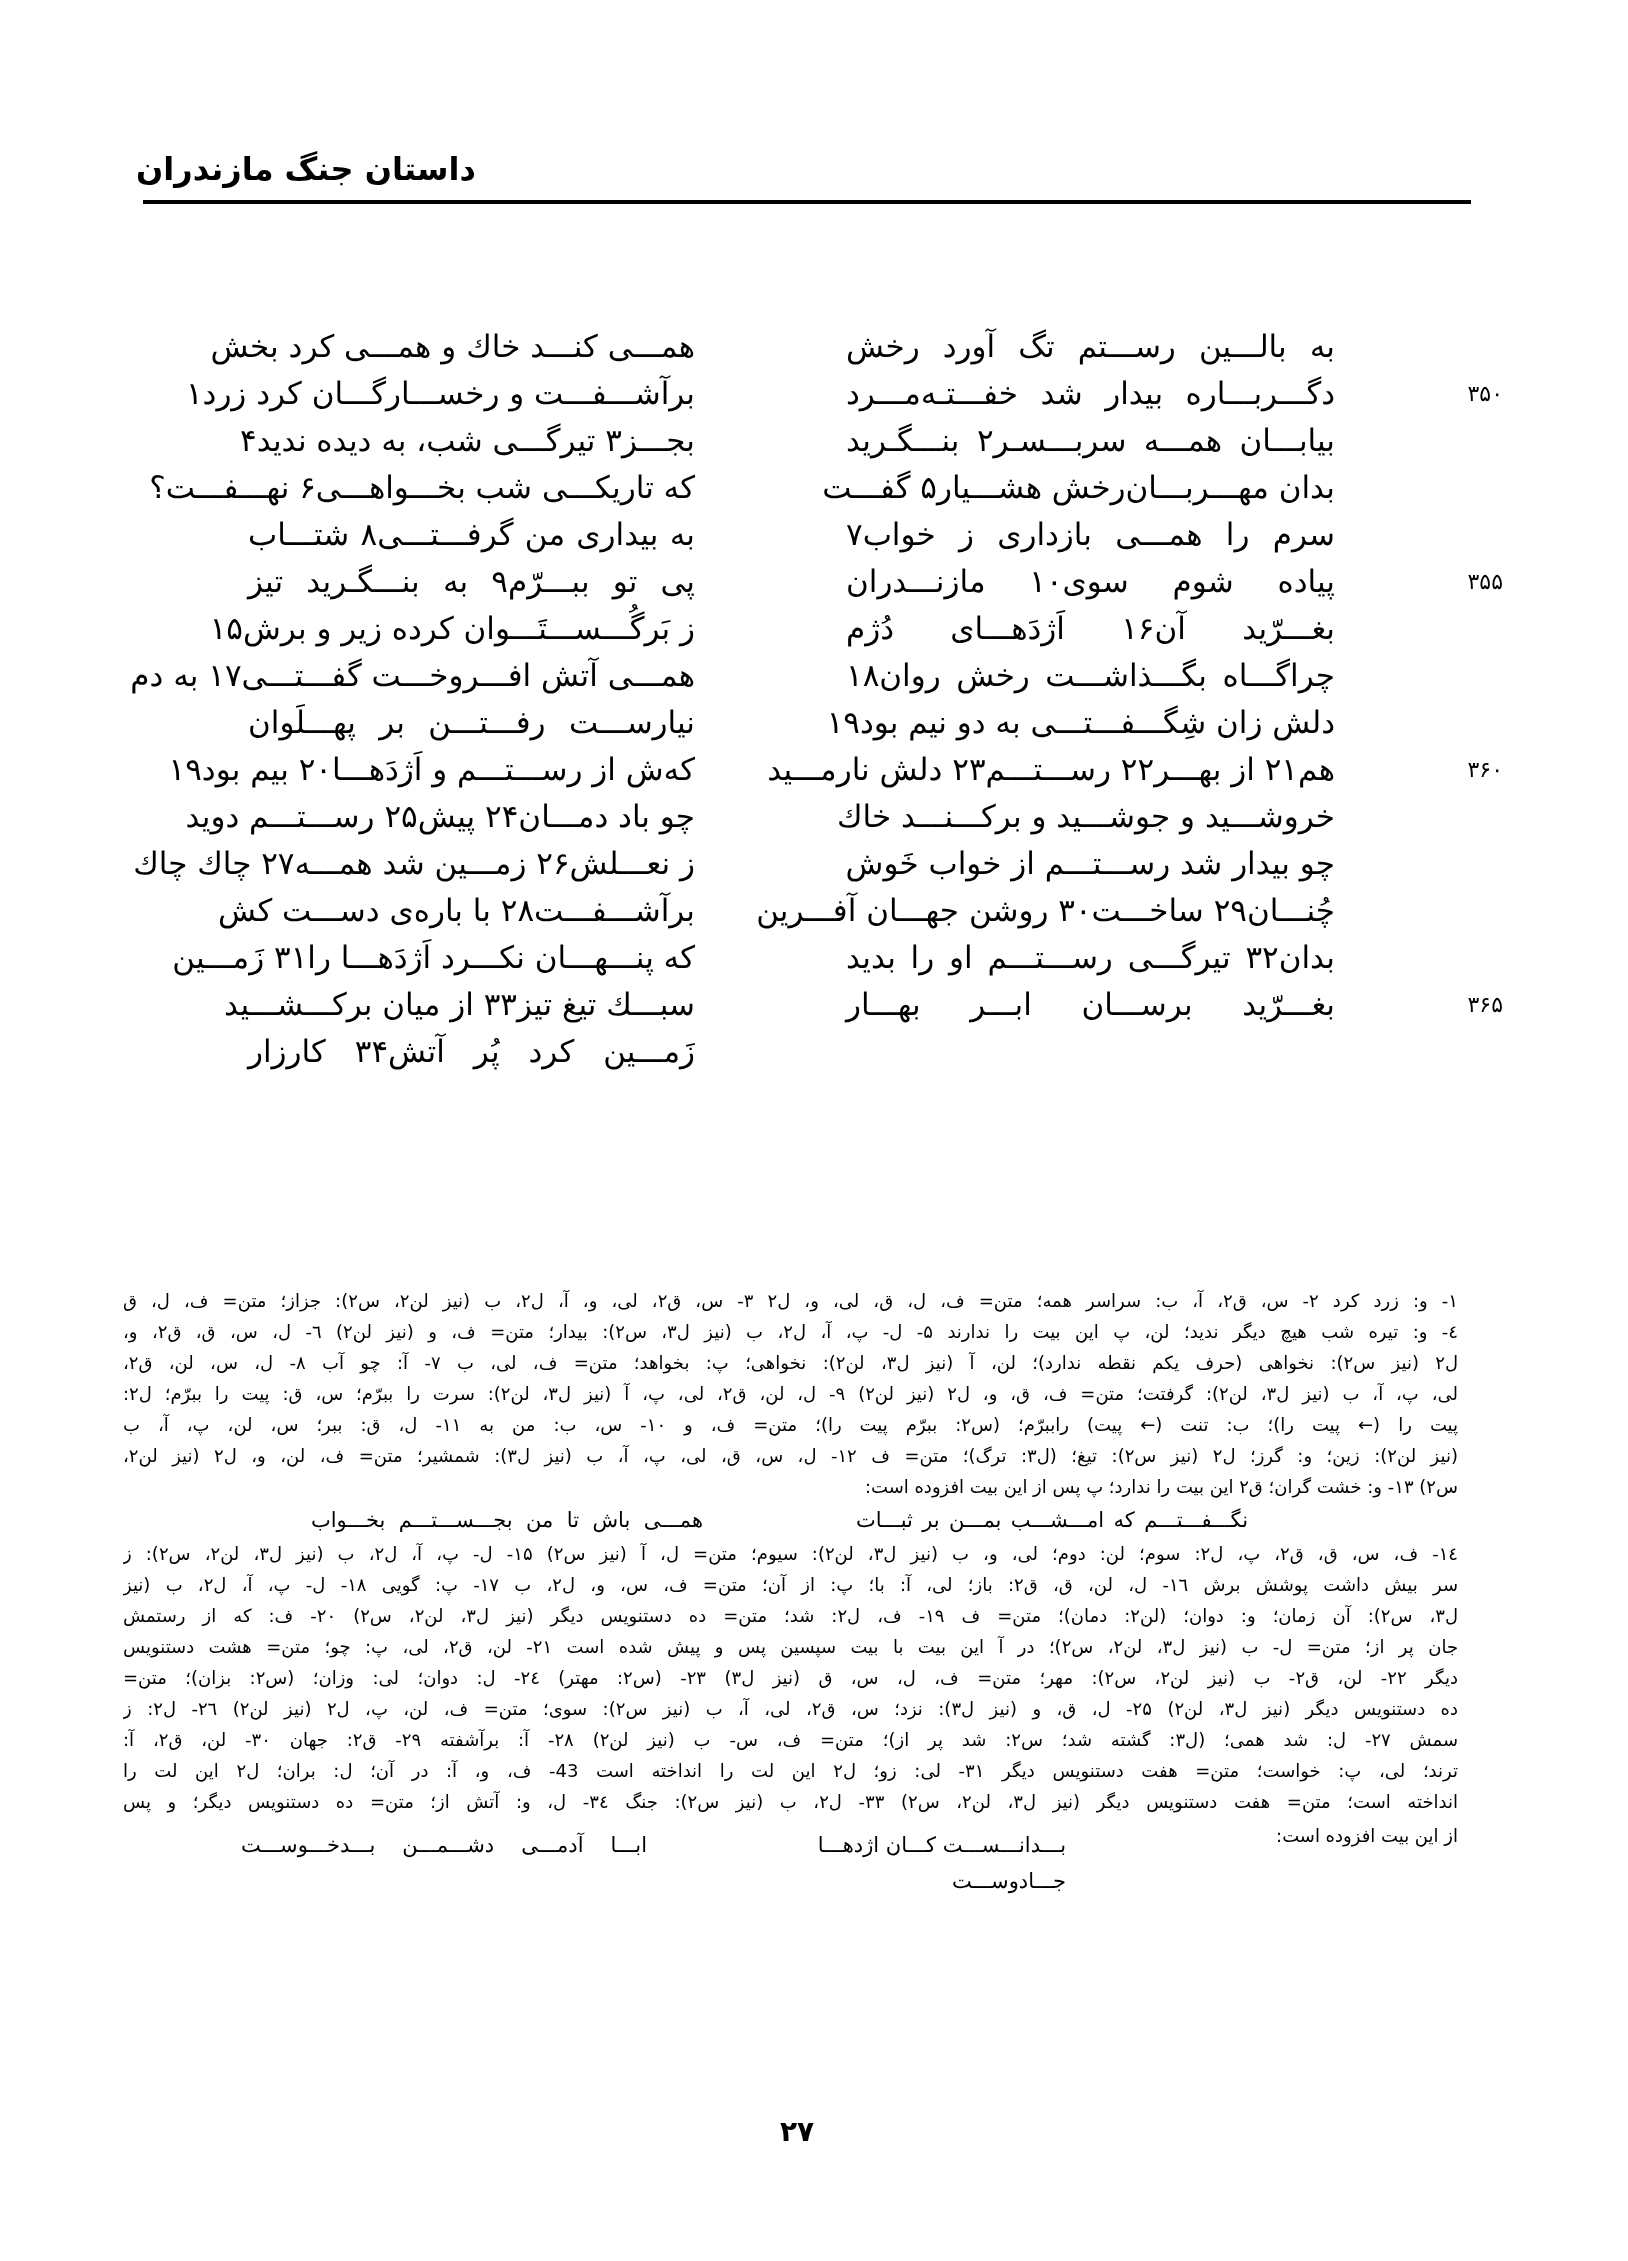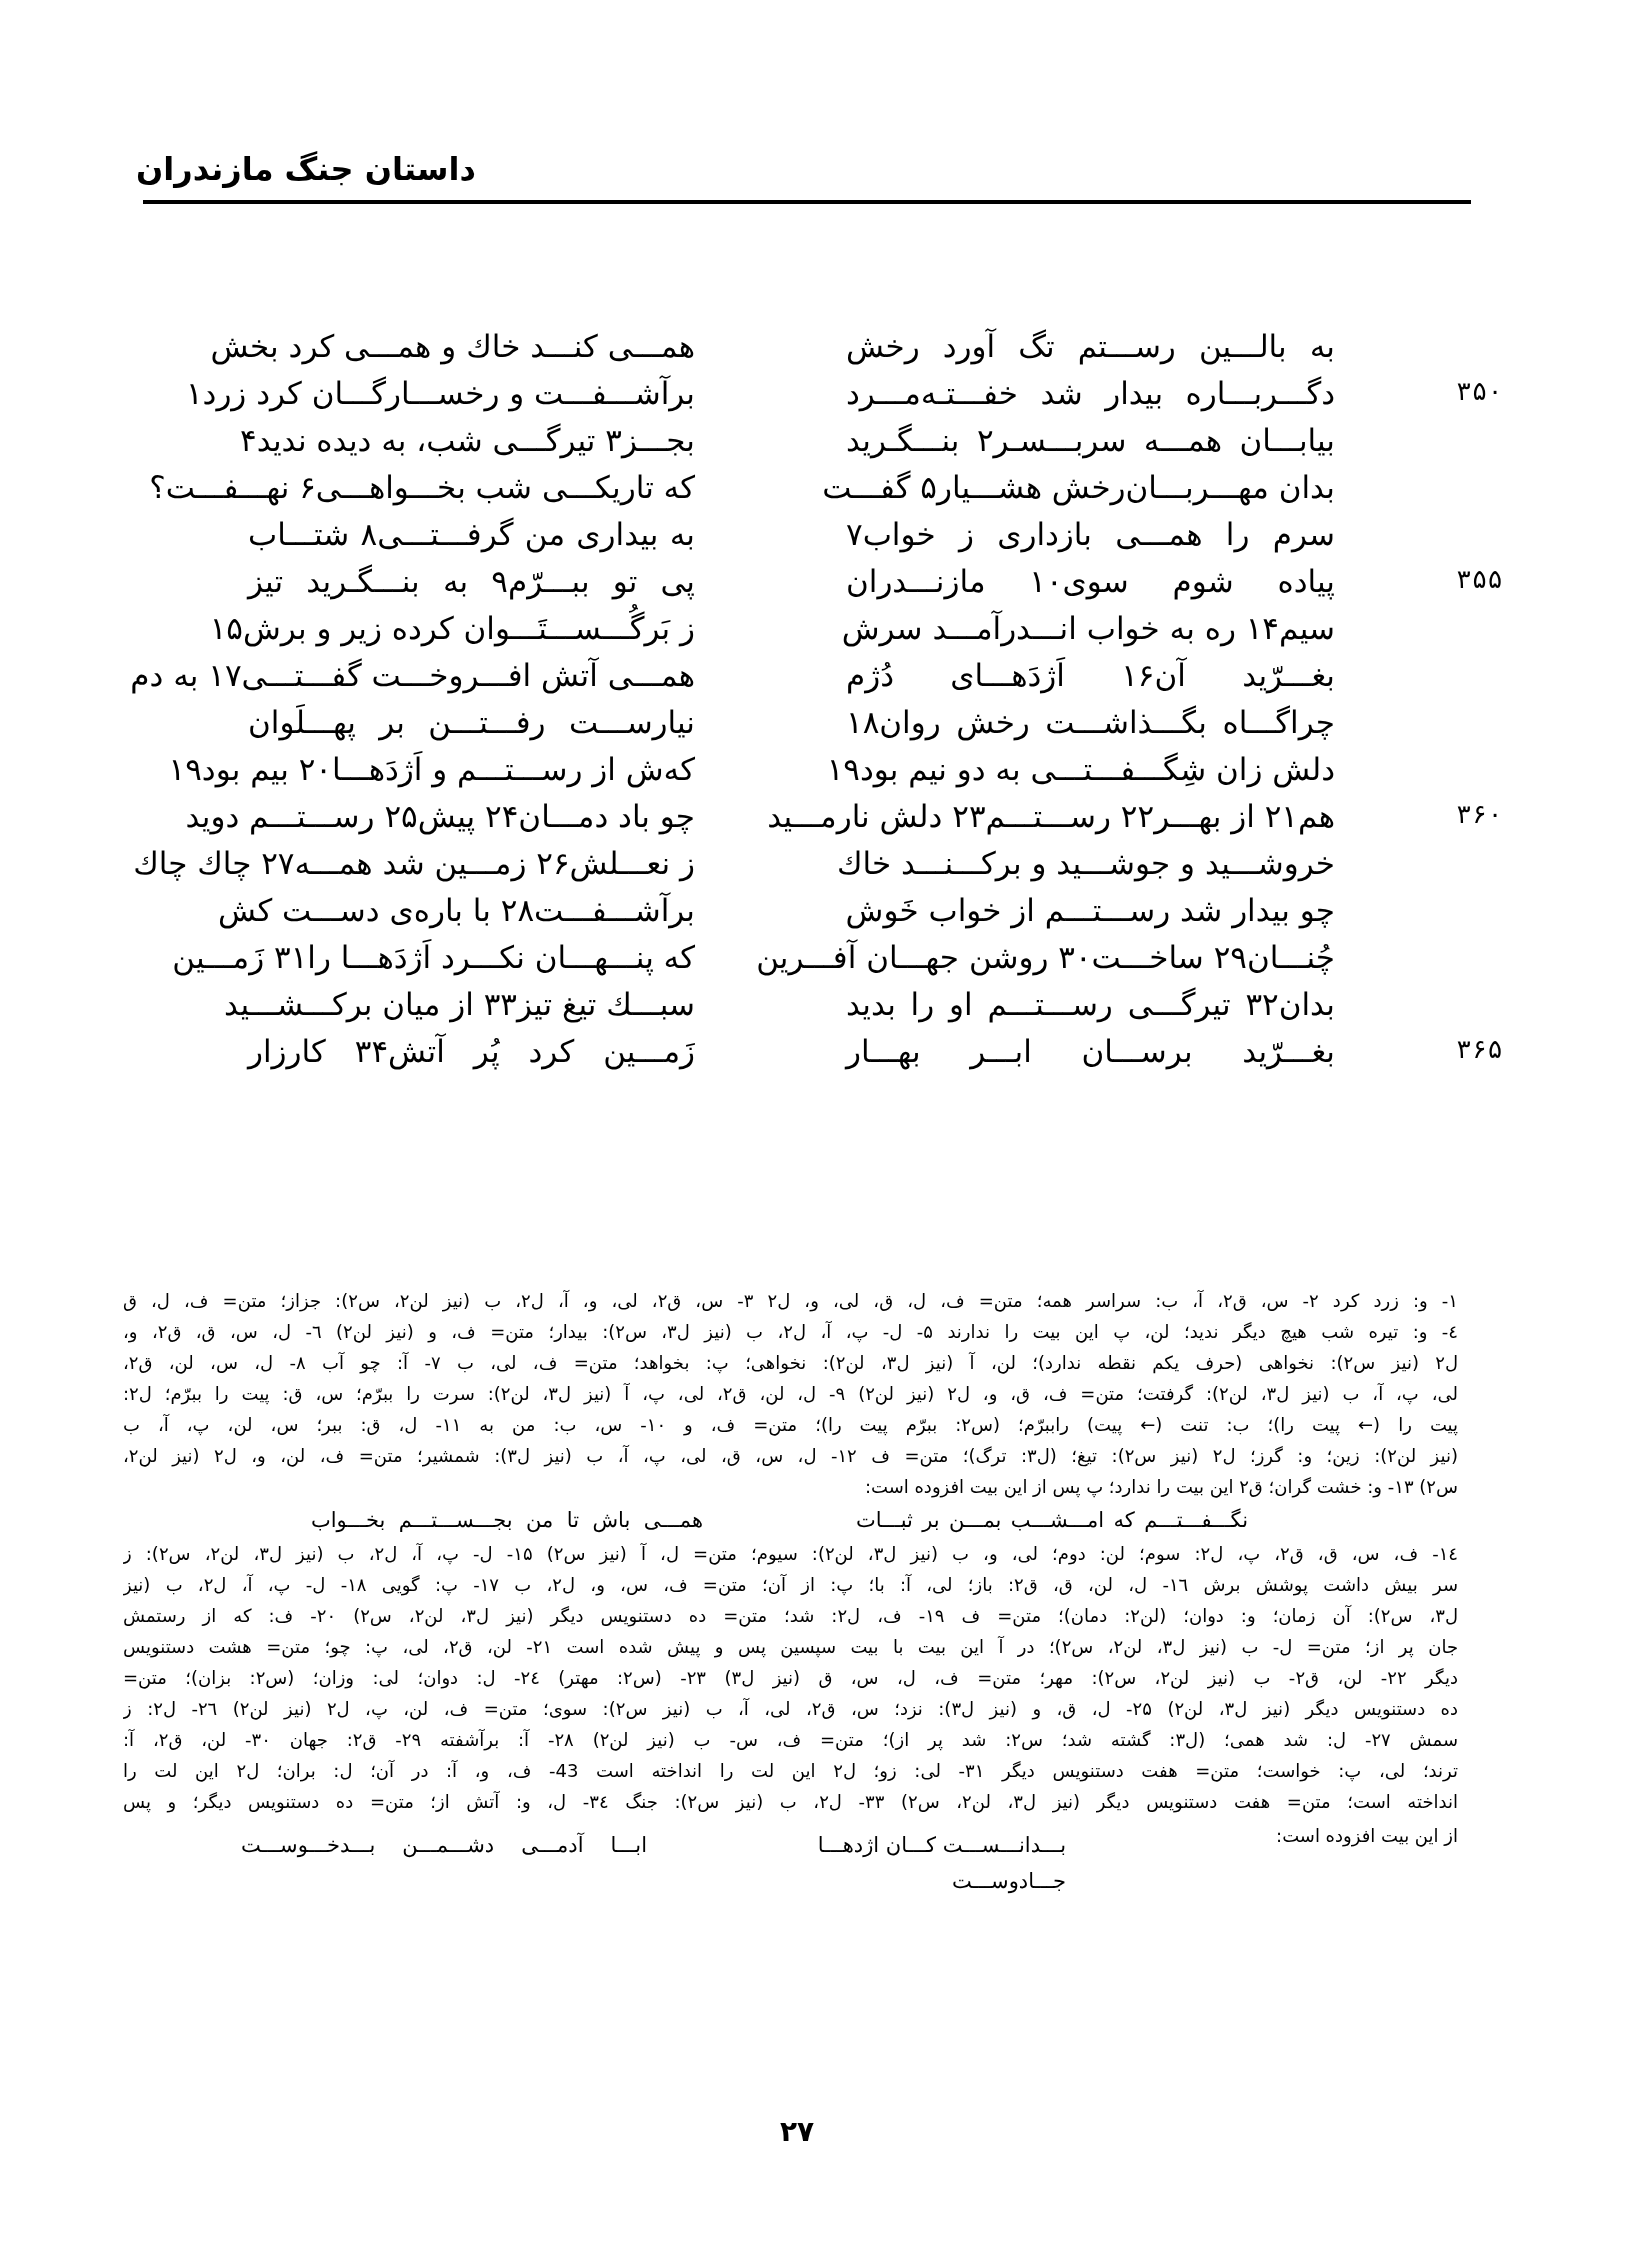--- a/index.html
+++ b/index.html
@@ -21,21 +21,21 @@
   .poem.right { left: 846px; width: 489px; }
   .poem.left { left: 248px; width: 447px; }
   .hemistich {
     height: 47px; line-height: 47px; font-size: 31px;
     text-align: justify; text-align-last: justify; white-space: nowrap;
     position: relative;
   }
   .hemistich .txt { display: block; text-align-last: justify; }
   .verse-num {
     position: absolute; right: -168px; top: 0; width: 98px;
-    text-align: right; font-size: 26px; font-family: Liberation Mono, monospace;
+    text-align: right; font-size: 22px; font-family: Liberation Sans, sans-serif;
   }
   .footnotes {
     position: absolute; left: 123px; top: 1285px; width: 1335px;
     direction: rtl; font-family: "DejaVu Sans", sans-serif;
     font-size: 18px; line-height: 31px;
   }
   .fn-line { white-space: nowrap; overflow: hidden; text-align: justify; text-align-last: justify; height: 31px; }
   .fn-verse {
     direction: rtl; height: 36px; line-height: 36px; font-size: 21px;
     font-family: "DejaVu Serif", serif; position: relative;
@@ -73,24 +73,20 @@
       <span class="txt">بدان مهـــربـــان‌رخش هشـــیار۵ گفـــت</span>
       <span class="verse-num"></span>
     </div>
   <div class="hemistich">
       <span class="txt">سرم را همـــی بازداری ز خواب۷</span>
       <span class="verse-num"></span>
     </div>
   <div class="hemistich">
       <span class="txt">پیاده شوم سوی۱۰ مازنـــدران</span>
       <span class="verse-num">۳۵۵</span>
-    </div>
-  <div class="hemistich">
-      <span class="txt">سیم۱۴ ره به خواب انـــدرآمـــد سرش</span>
-      <span class="verse-num"></span>
     </div>
   <div class="hemistich">
       <span class="txt">بغـــرّید آن۱۶ اَژدَهـــای دُژم</span>
       <span class="verse-num"></span>
     </div>
   <div class="hemistich">
       <span class="txt">چراگـــاه بگـــذاشـــت رخش روان۱۸</span>
       <span class="verse-num"></span>
     </div>
   <div class="hemistich">

